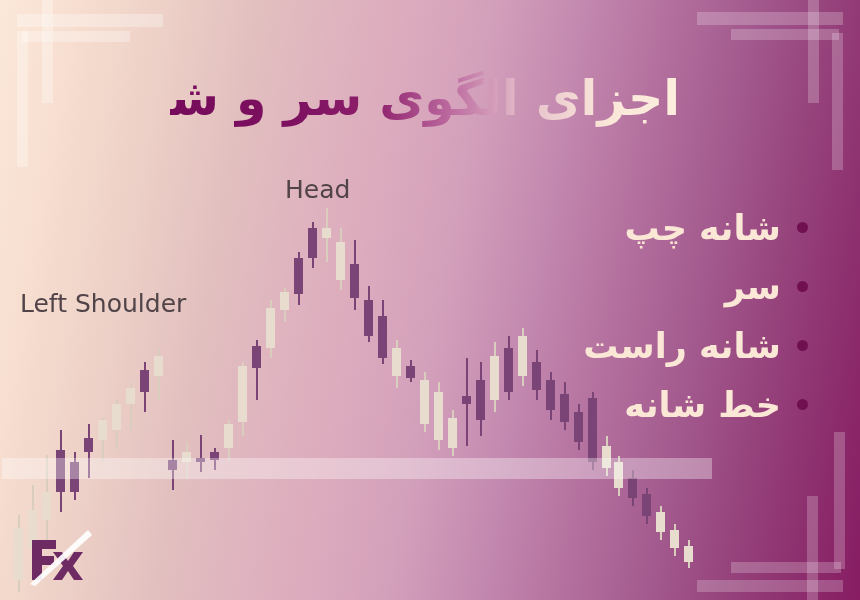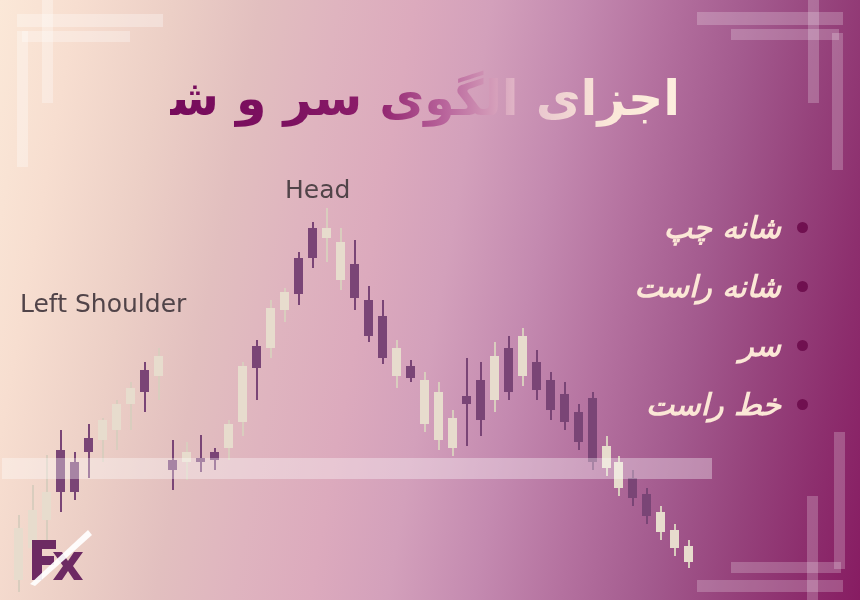--- a/index.html
+++ b/index.html
@@ -97,26 +97,25 @@
     width: 11px;
     height: 11px;
     border-radius: 50%;
     background: #701050;
     flex: 0 0 auto;
     margin-left: 16px;
   }
   .bullet-label {
     flex: 1 1 auto;
     text-align: right;
-    font-size: 30px;
+    font-size: 35px;
     font-weight: bold;
     color: #fbe7d6;
     white-space: nowrap;
     letter-spacing: -0.3px;
-    font-style: italic;
   }
 
   
   .chart-label {
     position: absolute;
     font-size: 25px;
     font-weight: normal;
     color: #514449;
     white-space: nowrap;
     direction: ltr;
@@ -288,29 +287,29 @@
 
   <div id="title">اجزای الگوی سر و شانه</div>
 
   <div id="bullets">
     <div class="bullet-row">
       <span class="bullet-dot"></span>
       <span class="bullet-label">شانه چپ</span>
     </div>
     <div class="bullet-row">
       <span class="bullet-dot"></span>
-      <span class="bullet-label">شانه راست</span>
+      <span class="bullet-label">سر</span>
     </div>
     <div class="bullet-row">
       <span class="bullet-dot"></span>
-      <span class="bullet-label">سر</span>
+      <span class="bullet-label">شانه راست</span>
     </div>
     <div class="bullet-row">
       <span class="bullet-dot"></span>
-      <span class="bullet-label">خط راست</span>
+      <span class="bullet-label">خط شانه</span>
     </div>
   </div>
 
   <div class="chart-label" id="label-left-shoulder">Left Shoulder</div>
   <div class="chart-label" id="label-head">Head</div>
 
   <svg id="fx-logo" viewBox="0 0 66 58">
     <g>
       <path d="M6 12 L30 12 L30 21 L16 21 L16 28 L28 28 L28 37 L16 37 L16 52 L6 52 Z" fill="#6d2a63"></path>
       <path d="M27 24 L36 24 L42 33 L48 24 L57 24 L47 38 L57 52 L48 52 L42 43 L36 52 L27 52 L37 38 Z" fill="#6d2a63"></path>

